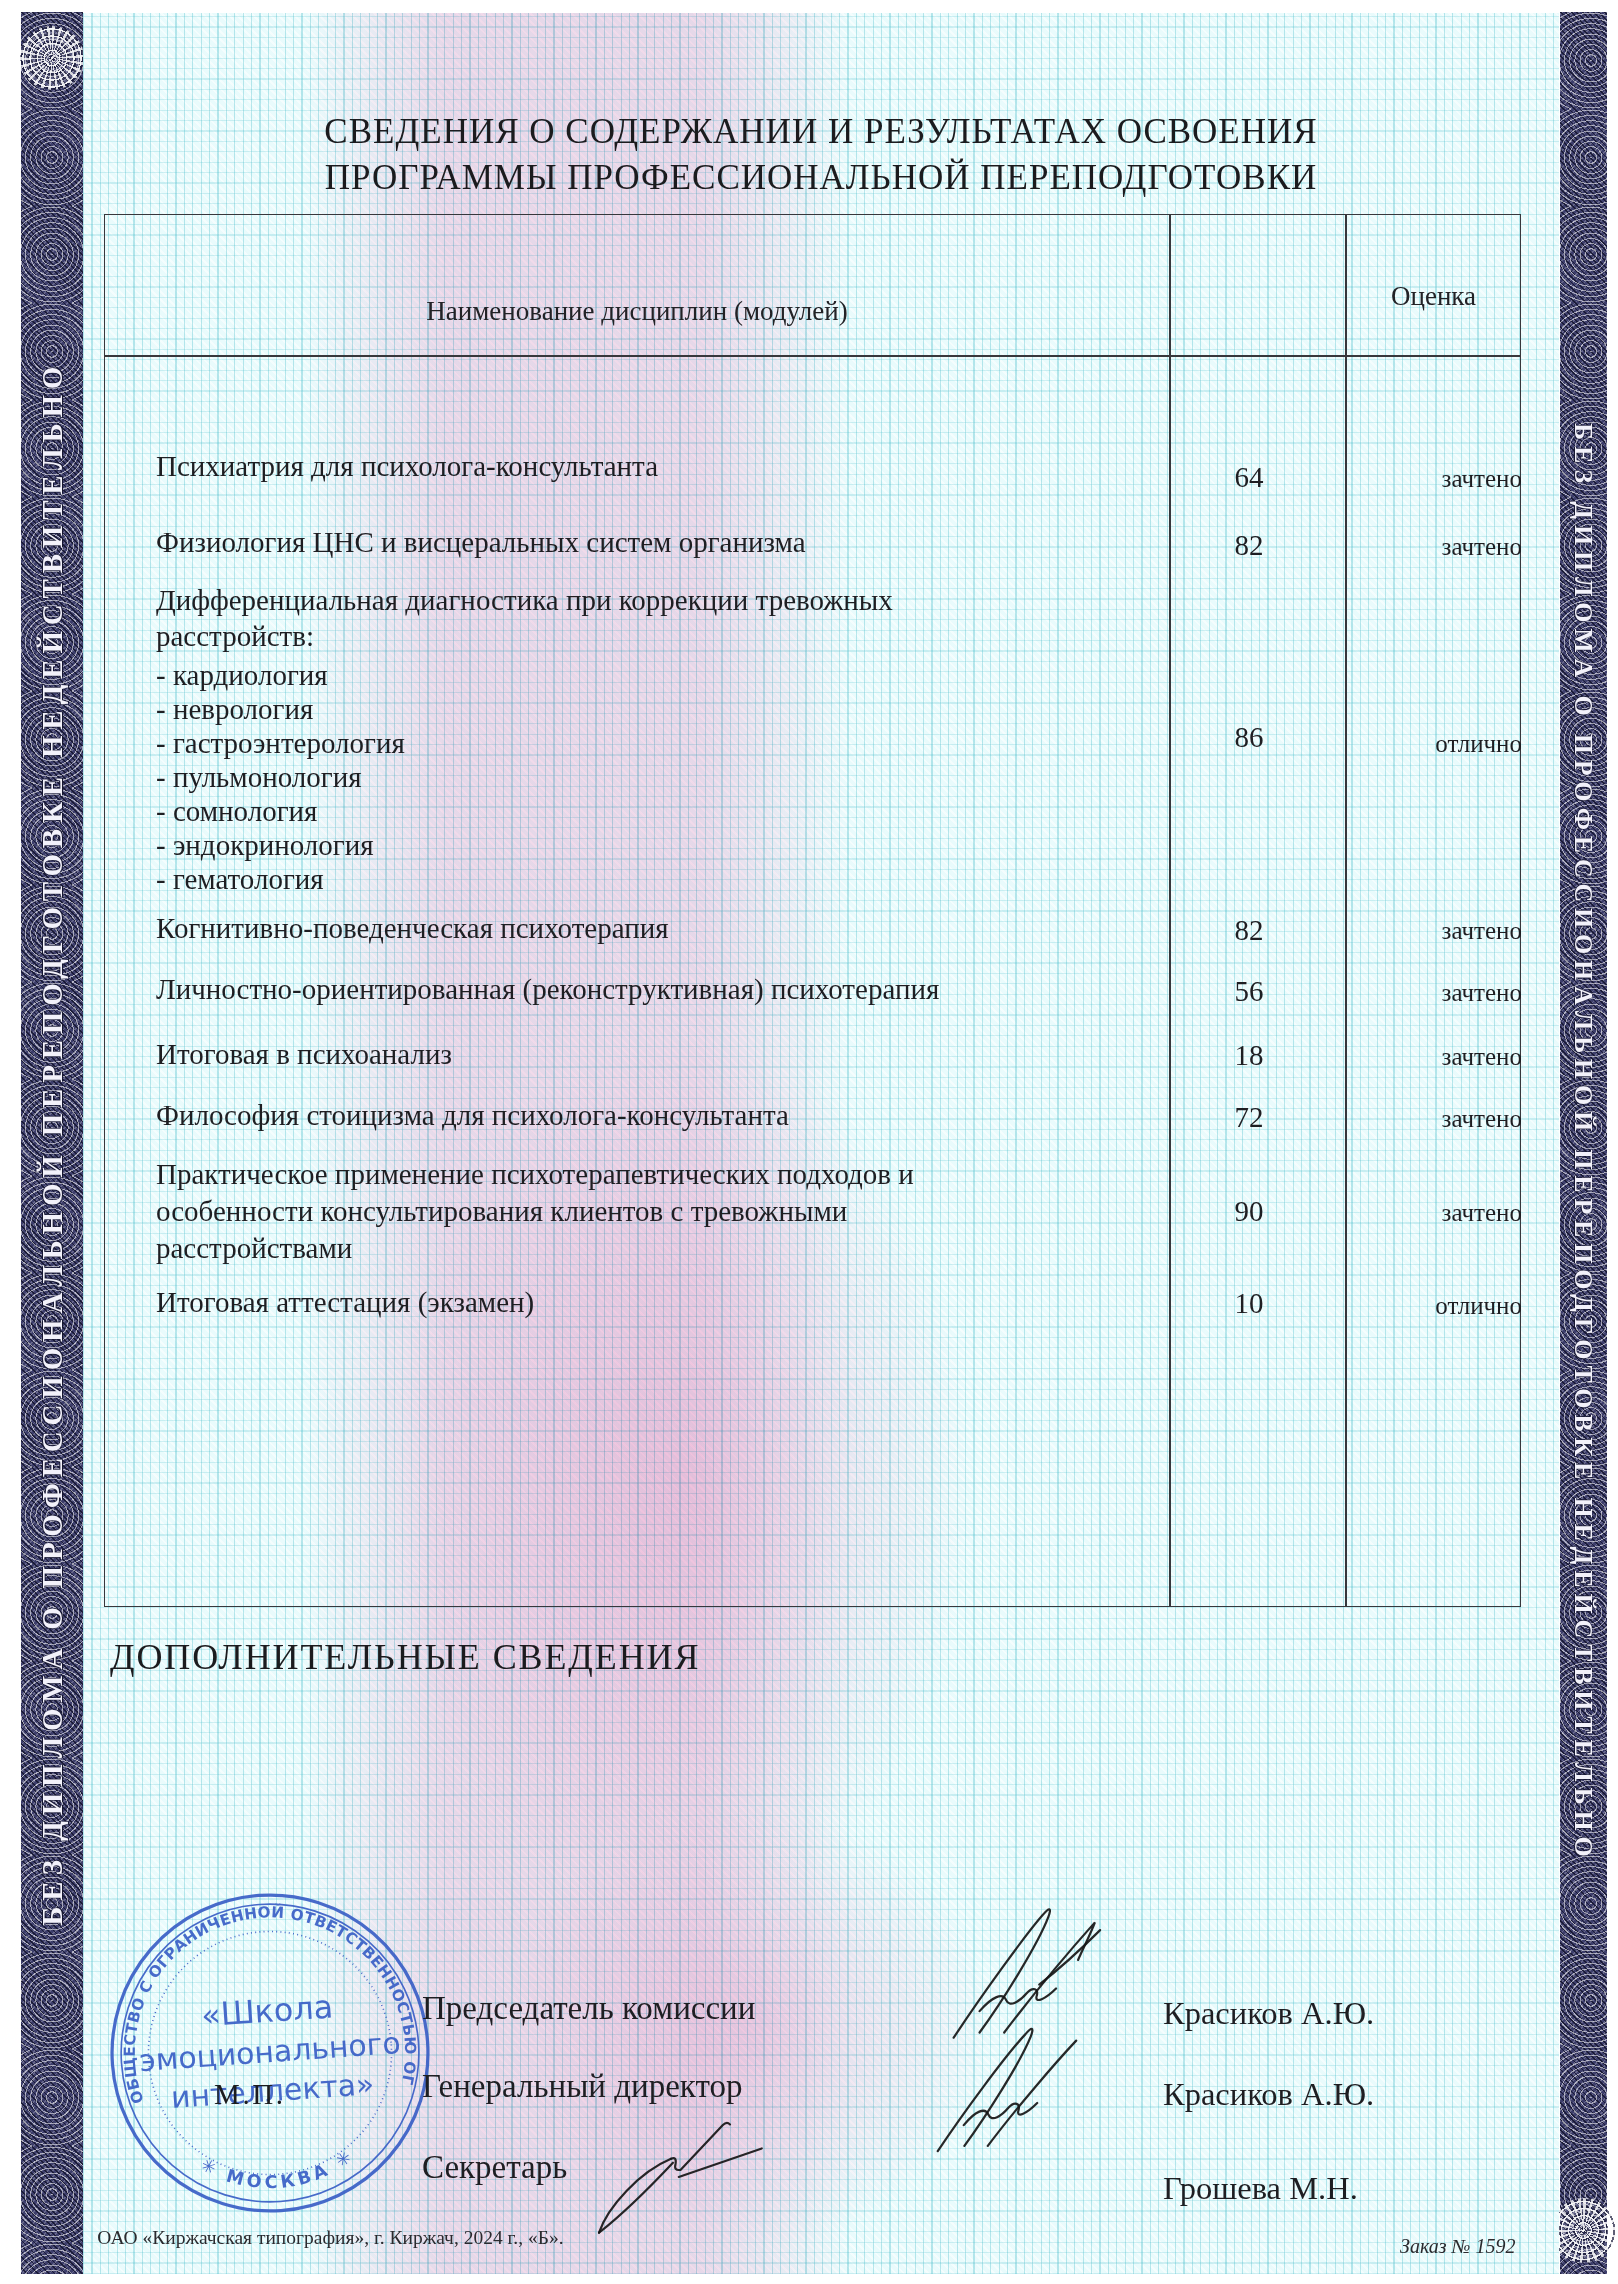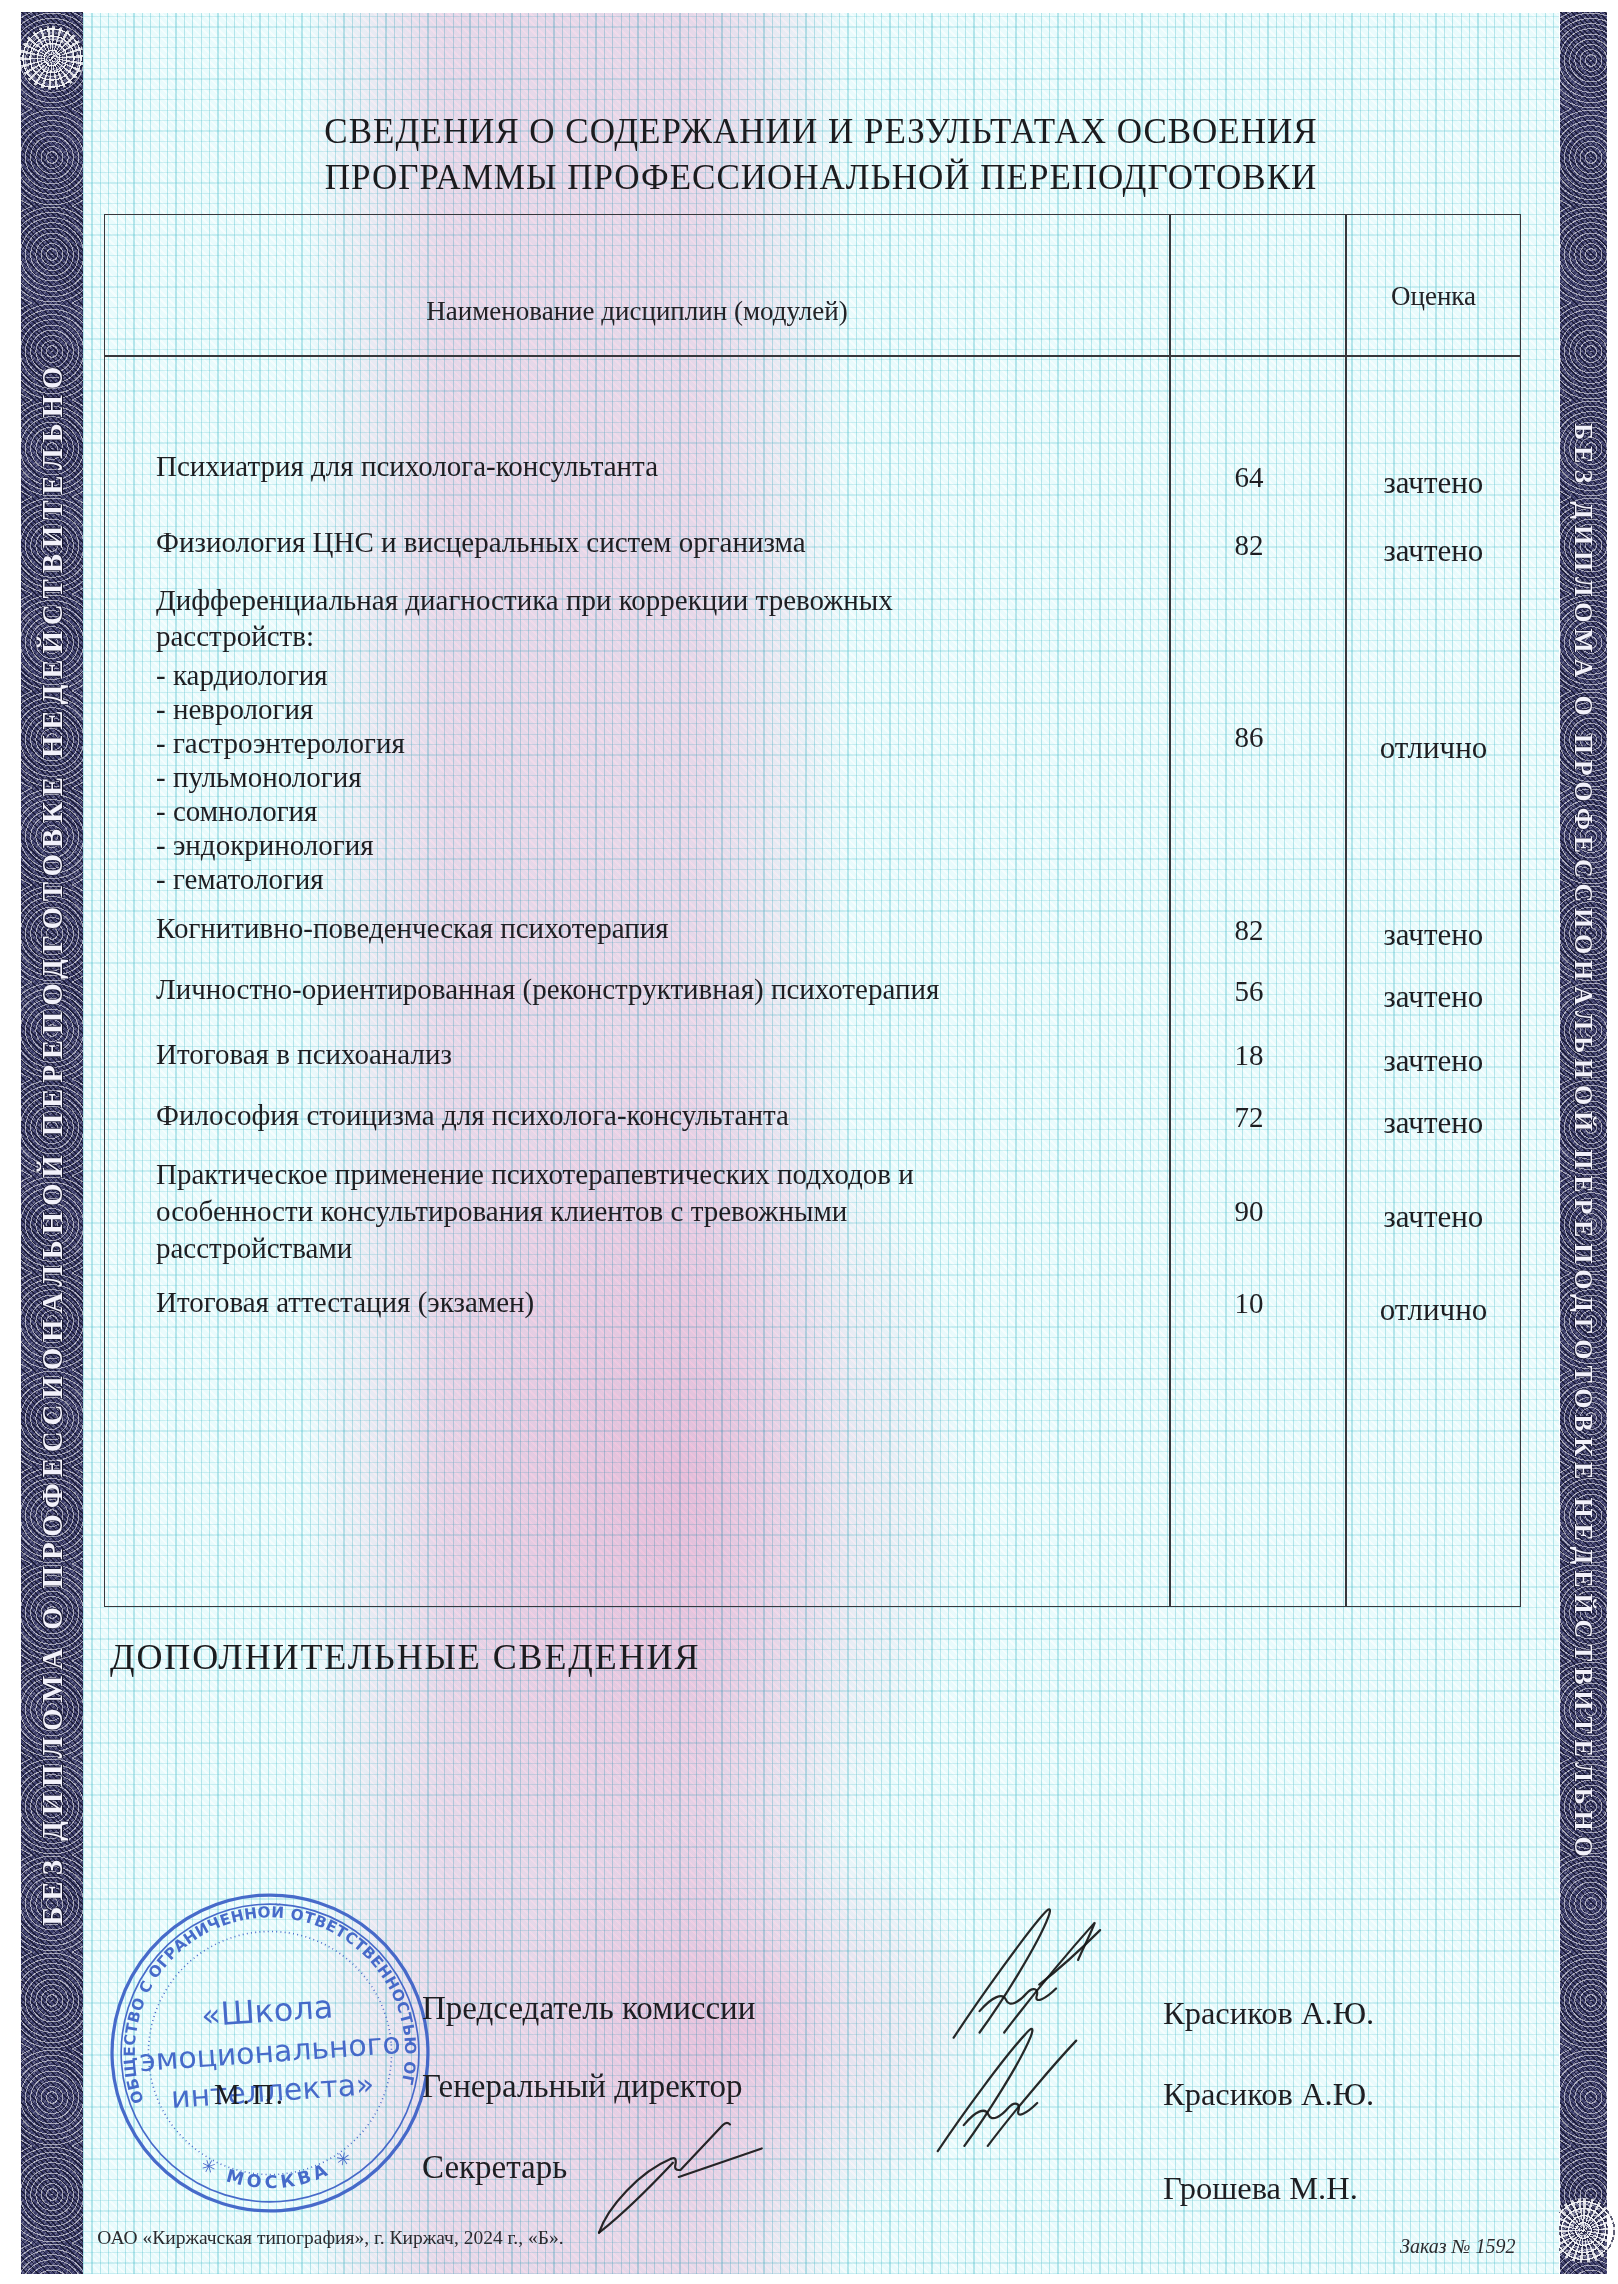--- a/index.html
+++ b/index.html
@@ -54,21 +54,21 @@
   .tline-v { position:absolute; top:0; bottom:0; width:1.6px; background:#37373c; }
   .v1 { left:1064px; } .v2 { left:1240px; }
   .thead { position:absolute; font-size:27px; line-height:38px; text-align:center; color:#222226; }
   .thead-name  { left:0; width:1064px; top:77px; }
   .thead-hours { left:1064px; width:176px; top:19.5px; padding:0 7.8px; }
   .thead-grade { left:1240px; width:177px; top:62px; }
   .trow-name { position:absolute; left:51px; width:806px; font-size:29px; line-height:36px; color:#1e1e22; }
   .tdetails  { position:absolute; left:51px; width:806px; font-size:29px; color:#1e1e22; }
   .tdetails div { line-height:34px; }
   .tcell-hours { position:absolute; left:1064px; width:160px; text-align:center; font-size:29px; color:#1e1e22; }
-  .tcell-grade { position:absolute; left:1240px; width:177px; text-align:center; font-size:31px; color:#1e1e22; }
+  .tcell-grade { position:absolute; left:1240px; width:177px; text-align:right; font-size:25px; color:#1e1e22; }
 
   
   .additional-heading { position:absolute; left:27px; top:1623px; font-size:36px;
     letter-spacing:1.9px; color:#1b1b1e; }
 
   
   .stamp { position:absolute; left:17.5px; top:1871px; width:338px; height:338px; opacity:.92; }
   .stamp text { font-family:"DejaVu Sans", sans-serif; }
   .mp-label { position:absolute; left:131px; top:2065px; font-size:29px; letter-spacing:2.6px; color:#1c1c1e; }
 

